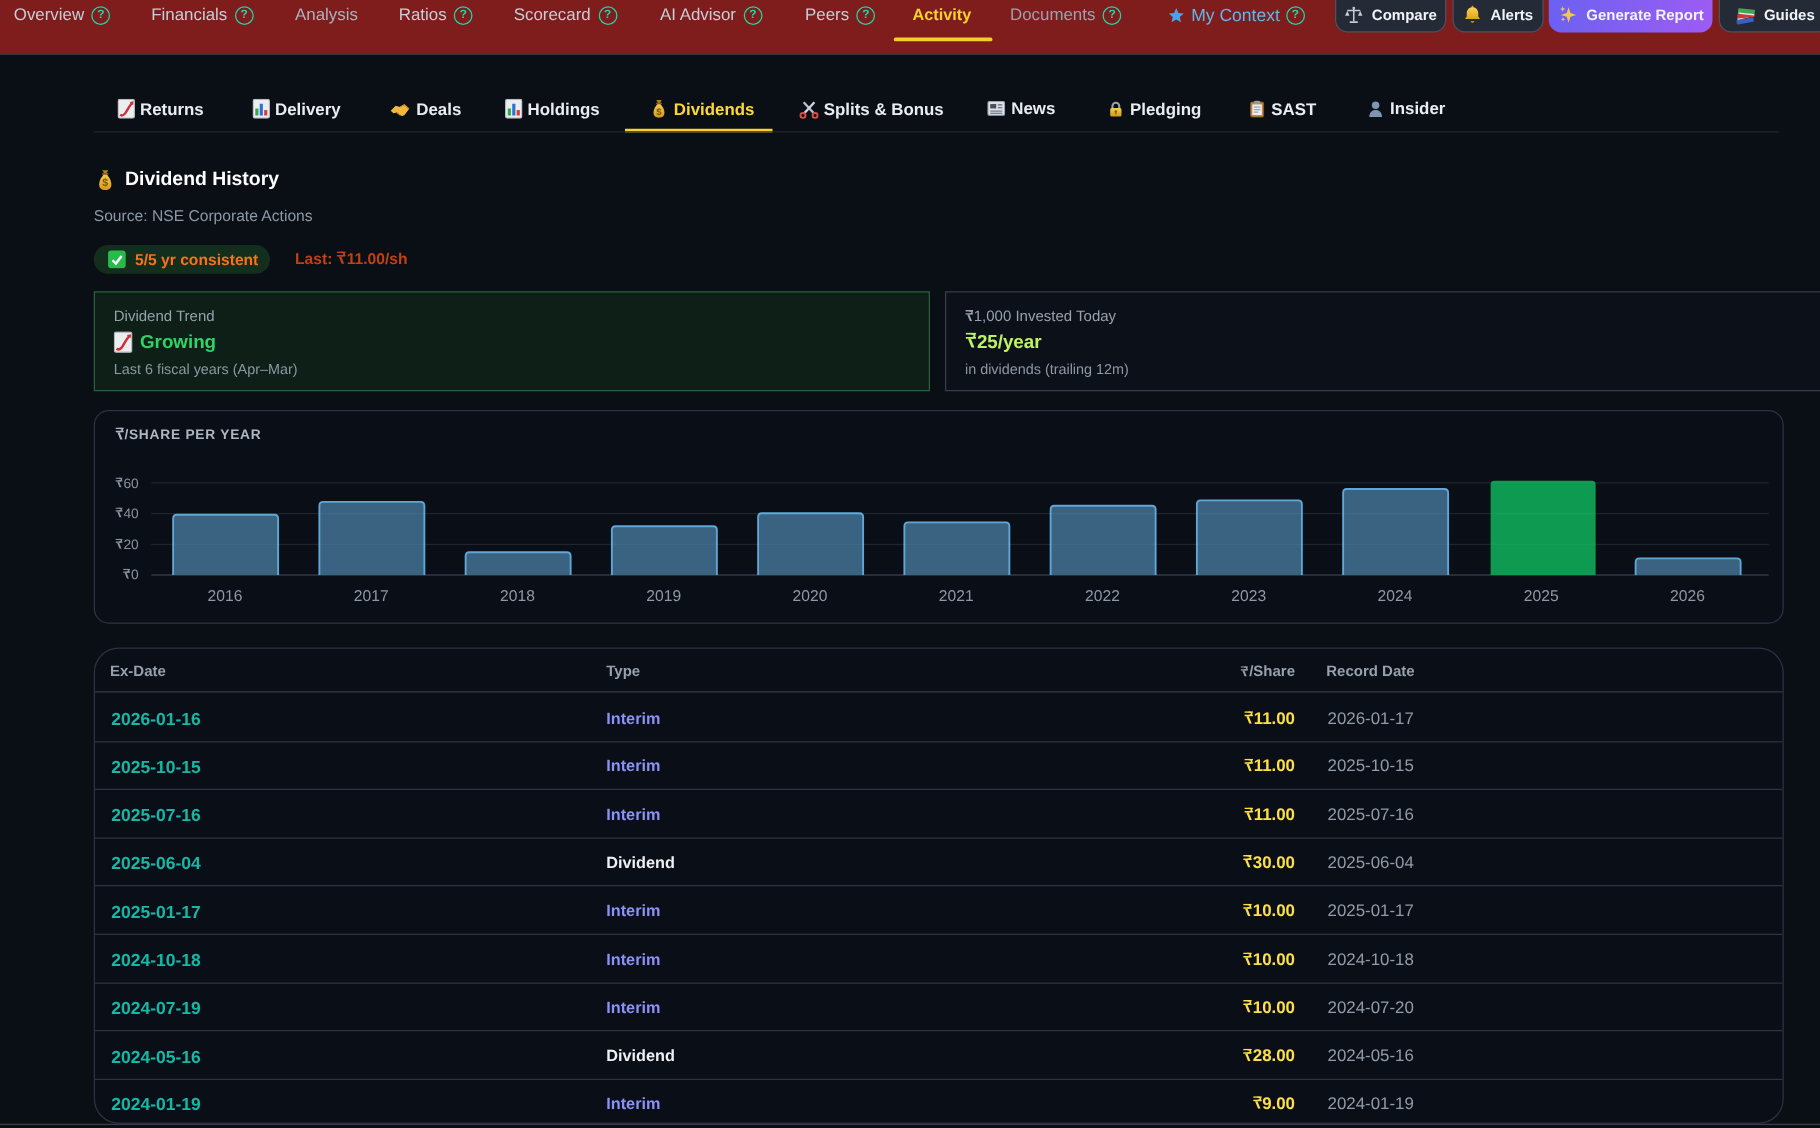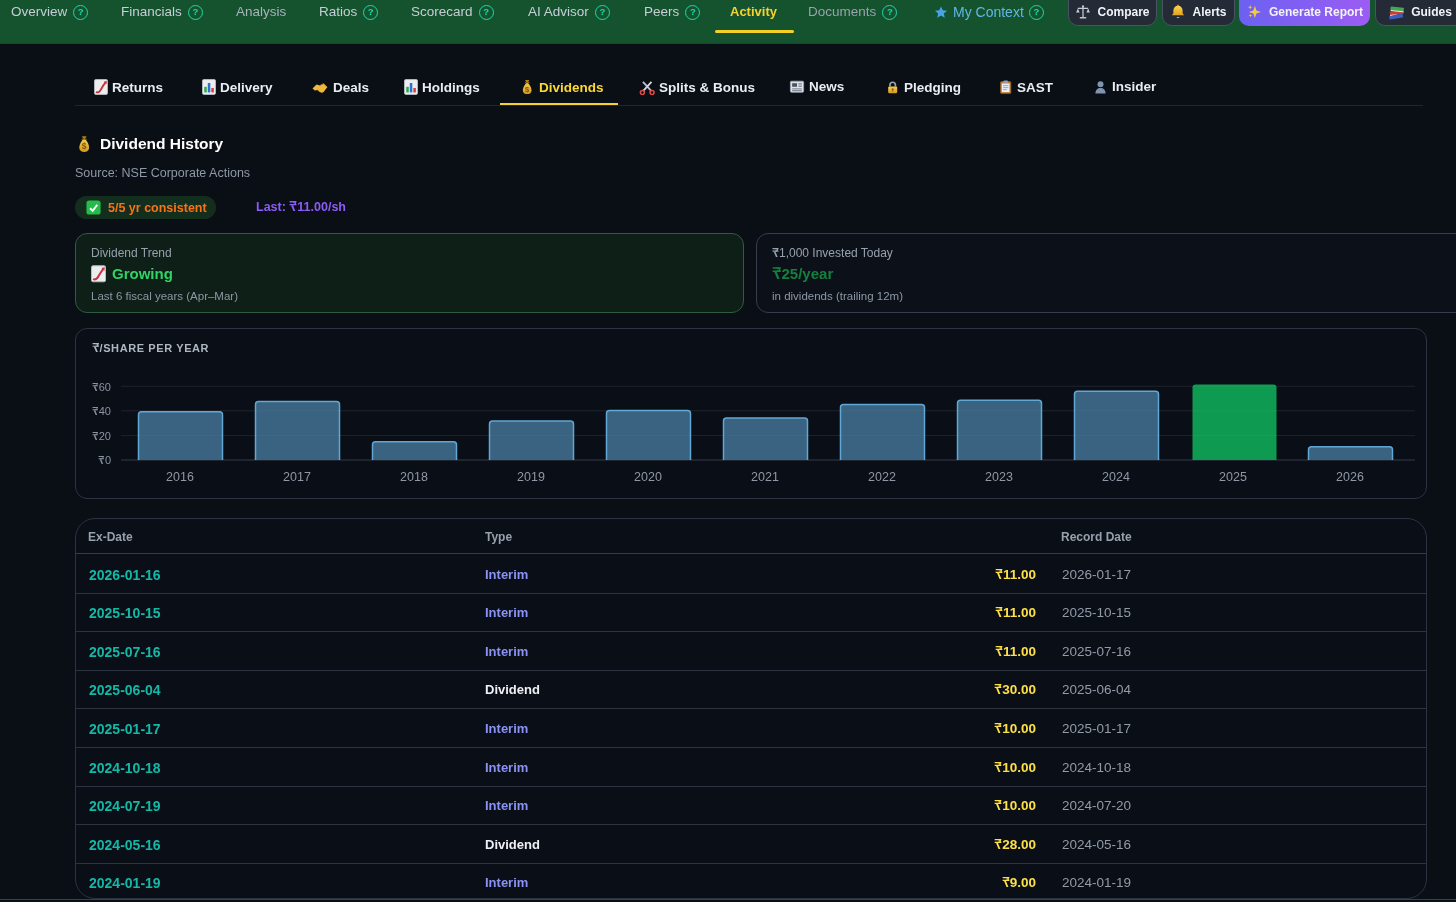--- a/index.html
+++ b/index.html
@@ -1,41 +1,41 @@
 <!DOCTYPE html>
 <html><head><meta charset="utf-8">
 <style>
 *{margin:0;padding:0;box-sizing:border-box;font-family:"Liberation Sans",sans-serif;}
 html,body{width:1456px;height:902px;overflow:hidden;background:#0a0e15;}
 #page{position:absolute;top:0;left:0;width:1456px;height:902px;background:#0a0e15;}
 .abs{position:absolute;}
 svg.ru{display:inline-block;}
 
-#topbar{position:absolute;top:0;left:0;width:1456px;height:44px;background:#14532d;border-bottom:1px solid #2e3545;}
+#topbar{position:absolute;top:0;left:0;width:1456px;height:44px;background:#7f1d1d;border-bottom:1px solid #2e3545;}
 .nav{position:absolute;top:3px;font-size:13.5px;line-height:18px;font-weight:400;color:#c7ced8;white-space:nowrap;display:flex;align-items:center;gap:6px;}
 .qm{display:inline-flex;width:15px;height:15px;border:1.5px solid #1fd8ab;border-radius:50%;color:#1fd8ab;font-size:9.5px;font-weight:700;align-items:center;justify-content:center;}
 #actline{position:absolute;left:715px;top:30px;width:79px;height:2.6px;background:#f2d027;border-radius:2px;}
 .tbtn{position:absolute;top:-10px;height:36px;background:#242a36;border:1px solid #4a5263;border-radius:10px;color:#f1f4f8;font-size:12px;font-weight:700;display:flex;align-items:center;justify-content:center;gap:6px;white-space:nowrap;padding-top:7px;}
 
 #tabs{position:absolute;top:44px;left:0;width:1456px;height:62px;}
 #tabline{position:absolute;left:75px;top:61px;width:1348px;height:1px;background:#20262f;}
 .tab{position:absolute;top:35px;font-size:13.5px;font-weight:700;color:#e9edf2;white-space:nowrap;display:flex;align-items:center;gap:4px;}
 .tab.act{color:#fdd835;}
 #divline{position:absolute;left:500px;top:59px;width:118px;height:3px;background:#f7d22e;}
 .ic{display:inline-block;vertical-align:-2px;}
 
 #h1{position:absolute;left:75px;top:135px;font-size:15.5px;font-weight:700;color:#fff;display:flex;align-items:center;gap:7px;}
 #src{position:absolute;left:75px;top:166px;font-size:12.5px;color:#8e98a6;}
 #pill{position:absolute;left:75px;top:196px;height:23px;border-radius:12px;background:#142e1d;display:flex;align-items:center;gap:7px;padding:0 9px 0 11px;font-size:12.5px;font-weight:700;color:#f97316;}
-#last{position:absolute;left:236px;top:200px;font-size:12.5px;font-weight:700;color:#8b5cf6;margin-left:20px;}
-.card{position:absolute;top:233px;height:80px;border-radius:12px;}
+#last{position:absolute;left:236px;top:200px;font-size:12.5px;font-weight:700;color:#c2410c;}
+.card{position:absolute;top:233px;height:80px;border-radius:0;}
 #card1{left:75px;width:669px;background:#0d1f16;border:1px solid #2d5c3f;}
 #card2{left:756px;width:735px;background:#0c1119;border:1px solid #363d4c;}
 .clab{font-size:12px;color:#97a1ae;position:absolute;left:15px;top:12px;}
-.cbig{position:absolute;left:15px;top:31px;font-size:15px;font-weight:700;color:#15803d;display:flex;align-items:center;gap:6px;}
+.cbig{position:absolute;left:15px;top:31px;font-size:15px;font-weight:700;color:#bef264;display:flex;align-items:center;gap:6px;}
 .csub{font-size:11.5px;color:#8d97a5;position:absolute;left:15px;top:55.5px;}
 #chartcard{position:absolute;left:75px;top:328px;width:1352px;height:171px;background:#0a0e16;border:1px solid #2c3342;border-radius:12px;}
 #ctitle{position:absolute;left:92px;top:342px;font-size:11px;font-weight:700;letter-spacing:0.6px;color:#aeb6c2;}
 .axl{position:absolute;font-size:11px;color:#8b94a2;text-align:right;width:30px;}
 
 #tcard{position:absolute;left:75px;top:518px;width:1352px;height:381px;background:#0a0e16;border:1px solid #2c3342;border-radius:20px;overflow:hidden;}
 .th{position:absolute;top:0;height:35px;width:100%;border-bottom:1px solid #343c4b;}
 .th span{position:absolute;top:11px;font-size:12px;font-weight:700;color:#97a0ad;}
 .tr{position:absolute;width:100%;height:39px;border-bottom:1px solid #2c3442;}
 .tr span{position:absolute;top:12px;}
@@ -301,20 +301,24 @@
 <div class="axl" style="left:81px;top:429.6px"><svg class="ru" width="6.5" height="8" viewBox="0 0 56 72">
         <use href="#rupg"></use>
       </svg>20</div>
 <div class="axl" style="left:81px;top:454.2px"><svg class="ru" width="6.5" height="8" viewBox="0 0 56 72">
         <use href="#rupg"></use>
       </svg>0</div>
 <div id="tcard">
   <div class="th">
     <span style="left:12px">Ex-Date</span>
     <span style="left:409px">Type</span>
+    <span style="left:0;width:960px;text-align:right">
+      <svg class="ru" width="7" height="8.5" viewBox="0 0 56 72">
+            <use href="#rupg"></use>
+          </svg>/Share</span>
     <span style="left:985px">Record Date</span>
   </div>
   <div class="tr" style="top:35.5px">
     <span class="d1">2026-01-16</span>
     <span class="d2 int">Interim</span>
     <span class="d3"><svg class="ru" width="8" height="10" viewBox="0 0 56 72">
             <use href="#rupg"></use>
           </svg>11.00</span>
     <span class="d4">2026-01-17</span>
   </div>

